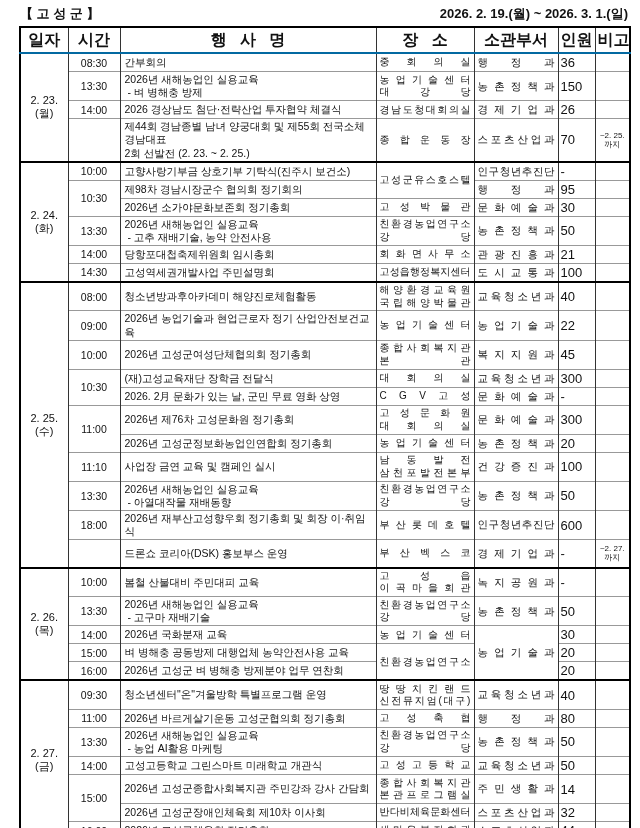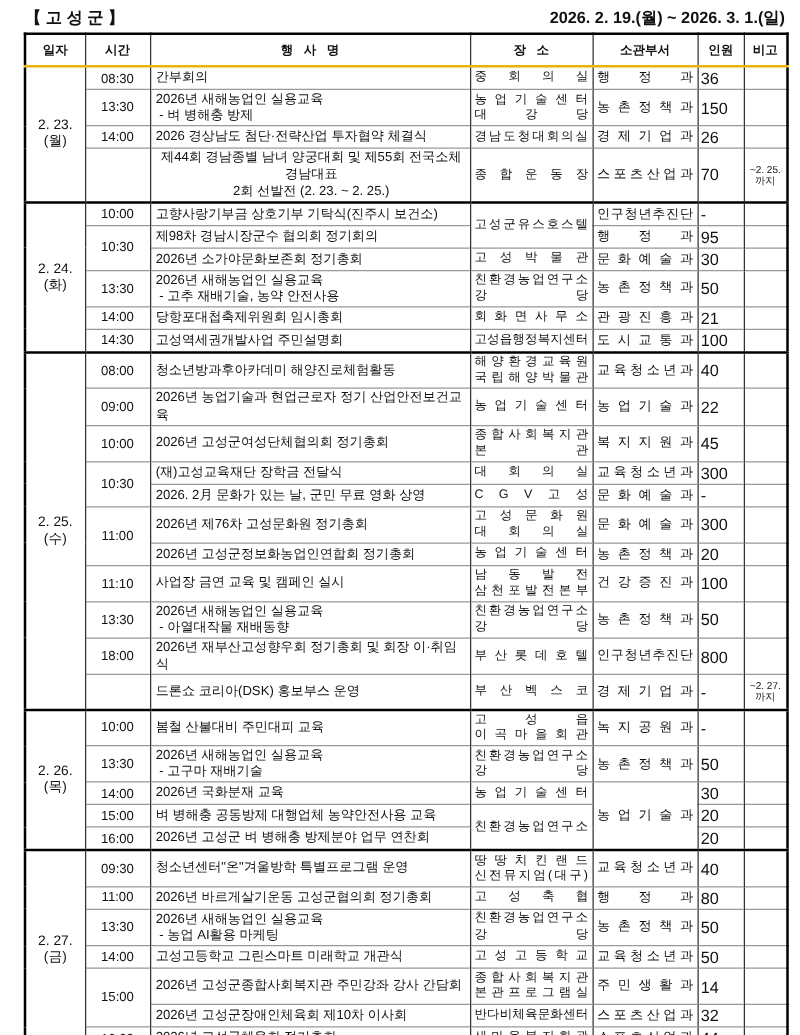--- a/index.html
+++ b/index.html
@@ -1,21 +1,21 @@
 <!DOCTYPE html>
 <html><head>
 <meta charset="utf-8">
 <style>
   html,body{margin:0;padding:0;background:#fff;}
   body{width:640px;height:828px;overflow:hidden;font-family:"Liberation Sans",sans-serif;color:#111;}
   .page{padding:3px 11px 0 19px;}
   .titlebar{display:flex;justify-content:space-between;align-items:flex-end;font-size:13px;font-weight:bold;padding:2px 1px 3px 1px;white-space:pre;gap:13px;}
   table{border-collapse:collapse;width:610px;table-layout:fixed;border:2px solid #000;}
   th,td{border-left:1px solid #333;border-right:1px solid #333;vertical-align:middle;padding:1px 2px;}
-  thead th{font-size:10px;font-weight:bold;height:22px;border-bottom:2px solid #eab308;white-space:pre;text-align:center;}
+  thead th{font-size:16px;font-weight:bold;height:22px;border-bottom:2px solid #0369a1;white-space:pre;text-align:center;}
   tbody td{border-top:1px solid #999;}
   tr.bstart td{border-top:2px solid #000;}
   tbody tr{height:18px;}
   tbody tr.tall{height:29px;}
   td.date{font-size:11px;text-align:center;line-height:1.2;}
   td.time{font-size:10.5px;text-align:center;letter-spacing:0;}
   td.event{font-size:10.5px;text-align:left;white-space:pre-wrap;line-height:1.25;padding-left:4px;}
   td.place{font-size:10px;line-height:1.25;padding:1px 3px;}
   td.dept{font-size:10.5px;line-height:1.25;padding:1px 3px;}
   td.num{font-size:13px;}
@@ -131,21 +131,21 @@
               <span>기</span>
               <span>업</span>
               <span>과</span>
             </div>
           </td>
           <td class="num">26</td>
           <td class="note"></td>
         </tr>
         <tr class="tall">
           <td class="time"></td>
-          <td class="event" style="text-align: center; margin-left: 16px;">제44회 경남종별 남녀 양궁대회 및 제55회 전국소체 경남대표
+          <td class="event" style=" margin-left: 16px;">제44회 경남종별 남녀 양궁대회 및 제55회 전국소체 경남대표
 2회 선발전 (2. 23. ~ 2. 25.)</td>
           <td class="place">
             <div class="dl">
               <span>종</span>
               <span>합</span>
               <span>운</span>
               <span>동</span>
               <span>장</span>
             </div>
           </td>
@@ -594,21 +594,21 @@
             <div class="dl">
               <span>인</span>
               <span>구</span>
               <span>청</span>
               <span>년</span>
               <span>추</span>
               <span>진</span>
               <span>단</span>
             </div>
           </td>
-          <td class="num">800</td>
+          <td class="num">600</td>
           <td class="note"></td>
         </tr>
         <tr>
           <td class="time"></td>
           <td class="event">드론쇼 코리아(DSK) 홍보부스 운영</td>
           <td class="place">
             <div class="dl">
               <span>부</span>
               <span>산</span>
               <span>벡</span>

